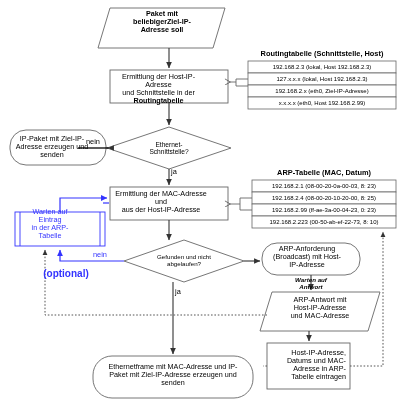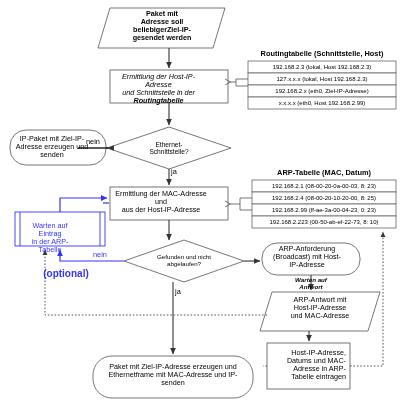--- a/index.html
+++ b/index.html
@@ -129,26 +129,25 @@
 
   <path d="M248,79 L236,79 L236,86 L248,86" fill="none" stroke="#666" stroke-width="0.9"></path>
   <path d="M236,82 L230,82" fill="none" stroke="#666" stroke-width="0.9" marker-end="url(#ahopen)"></path>
 
   <path d="M252,198 L240,198 L240,210 L252,210" fill="none" stroke="#666" stroke-width="0.9"></path>
   <path d="M240,204 L230,204" fill="none" stroke="#666" stroke-width="0.9" marker-end="url(#ahopen)"></path>
 </svg>
 
 <div class="lbl t7" style="left:110px;top:10px;width:104px;font-weight:bold;">
   <div>Paket mit</div>
+  <div>beliebigerZiel-IP-</div>
   <div>Adresse soll</div>
-  <div>beliebigerZiel-IP-</div>
-  <div>gesendet werden</div>
-</div>
-
-<div class="lbl t7" style="left:110px;top:73px;width:97px;font-style:italic;">
+</div>
+
+<div class="lbl t7" style="left:110px;top:73px;width:97px;">
   <div>Ermittlung der Host-IP-Adresse</div>
   <div>und Schnittstelle in der</div>
   <div class="bold">Routingtabelle</div>
 </div>
 
 <div class="lbl t65" style="left:134px;top:141px;width:70px;">
   <div>Ethernet-</div>
   <div>Schnittstelle?</div>
 </div>
 
@@ -156,21 +155,21 @@
   <div>IP-Paket mit Ziel-IP-</div>
   <div>Adresse erzeugen und</div>
   <div>senden</div>
 </div>
 
 <div class="lbl t7" style="left:110px;top:190px;width:102px;">
   <div>Ermittlung der MAC-Adresse und</div>
   <div>aus der Host-IP-Adresse</div>
 </div>
 
-<div class="lbl t7 blue" style="left:22px;top:222px;width:56px;">
+<div class="lbl t7 blue" style="left:22px;top:208px;width:56px;">
   <div>Warten auf Eintrag</div>
   <div>in der ARP-Tabelle</div>
 </div>
 
 <div class="lbl t6" style="left:146px;top:254px;width:76px;">
   <div>Gefunden und nicht</div>
   <div>abgelaufen?</div>
 </div>
 
 <div class="lbl t7" style="left:263px;top:245px;width:88px;">
@@ -191,22 +190,22 @@
 </div>
 
 <div class="lbl t7" style="left:272px;top:349px;width:74px;text-align:right;">
   <div>Host-IP-Adresse,</div>
   <div>Datums und MAC-</div>
   <div>Adresse in ARP-</div>
   <div>Tabelle eintragen</div>
 </div>
 
 <div class="lbl t7" style="left:95px;top:363px;width:156px;">
+  <div>Ethernetframe mit MAC-Adresse und IP-</div>
   <div>Paket mit Ziel-IP-Adresse erzeugen und</div>
-  <div>Ethernetframe mit MAC-Adresse und IP-</div>
   <div>senden</div>
 </div>
 
 <div class="lbl edgelbl" style="left:80px;top:138px;width:26px;">nein</div>
 <div class="lbl edgelbl" style="left:171px;top:168px;width:14px;text-align:left;">ja</div>
 <div class="lbl edgelbl blue" style="left:86px;top:251px;width:28px;">nein</div>
 <div class="lbl edgelbl" style="left:175px;top:288px;width:14px;text-align:left;">ja</div>
 <div class="lbl optional" style="left:24px;top:268px;width:84px;">(optional)</div>
 
 <div class="lbl tblhdr" style="left:246px;top:50px;width:152px;">Routingtabelle (Schnittstelle, Host)</div>

